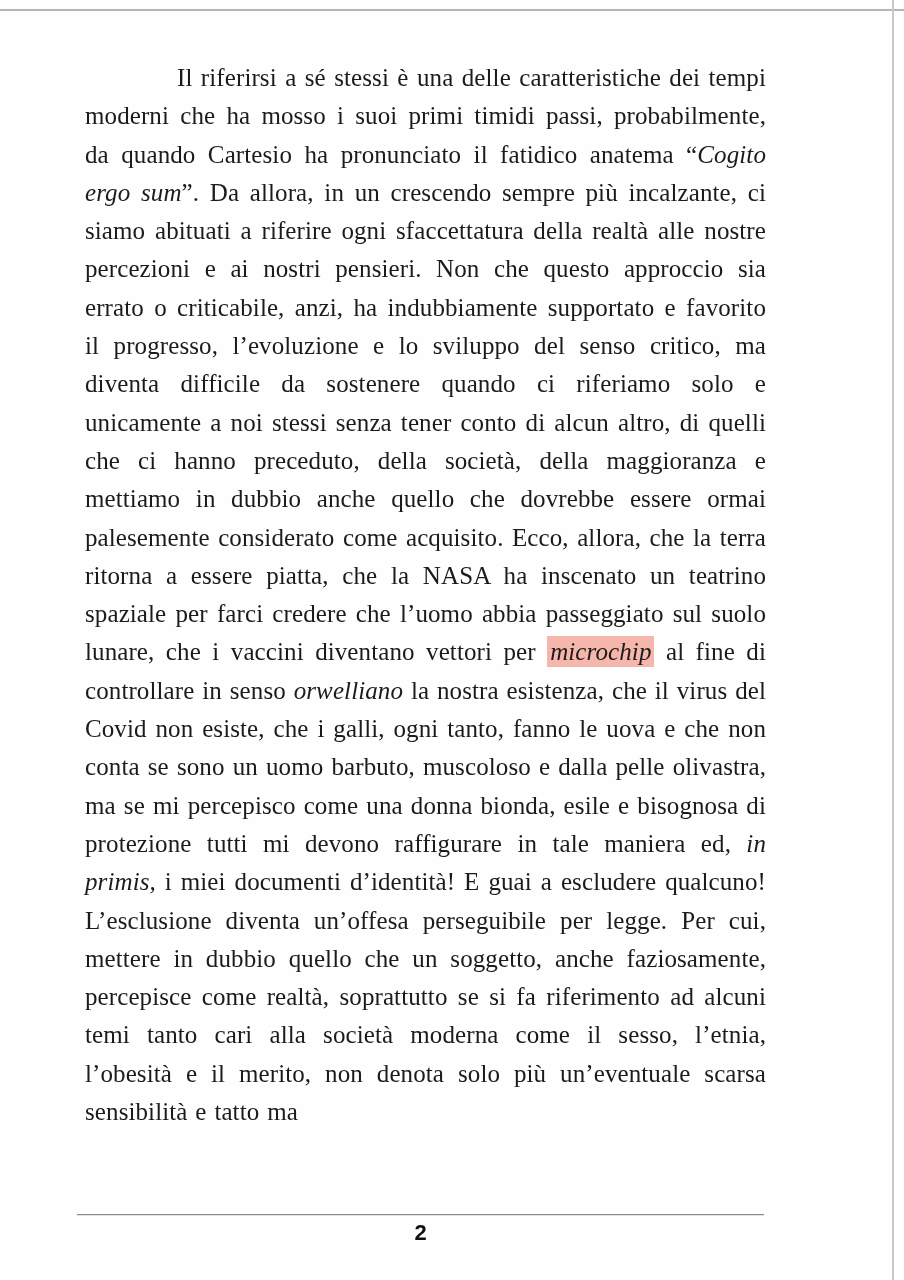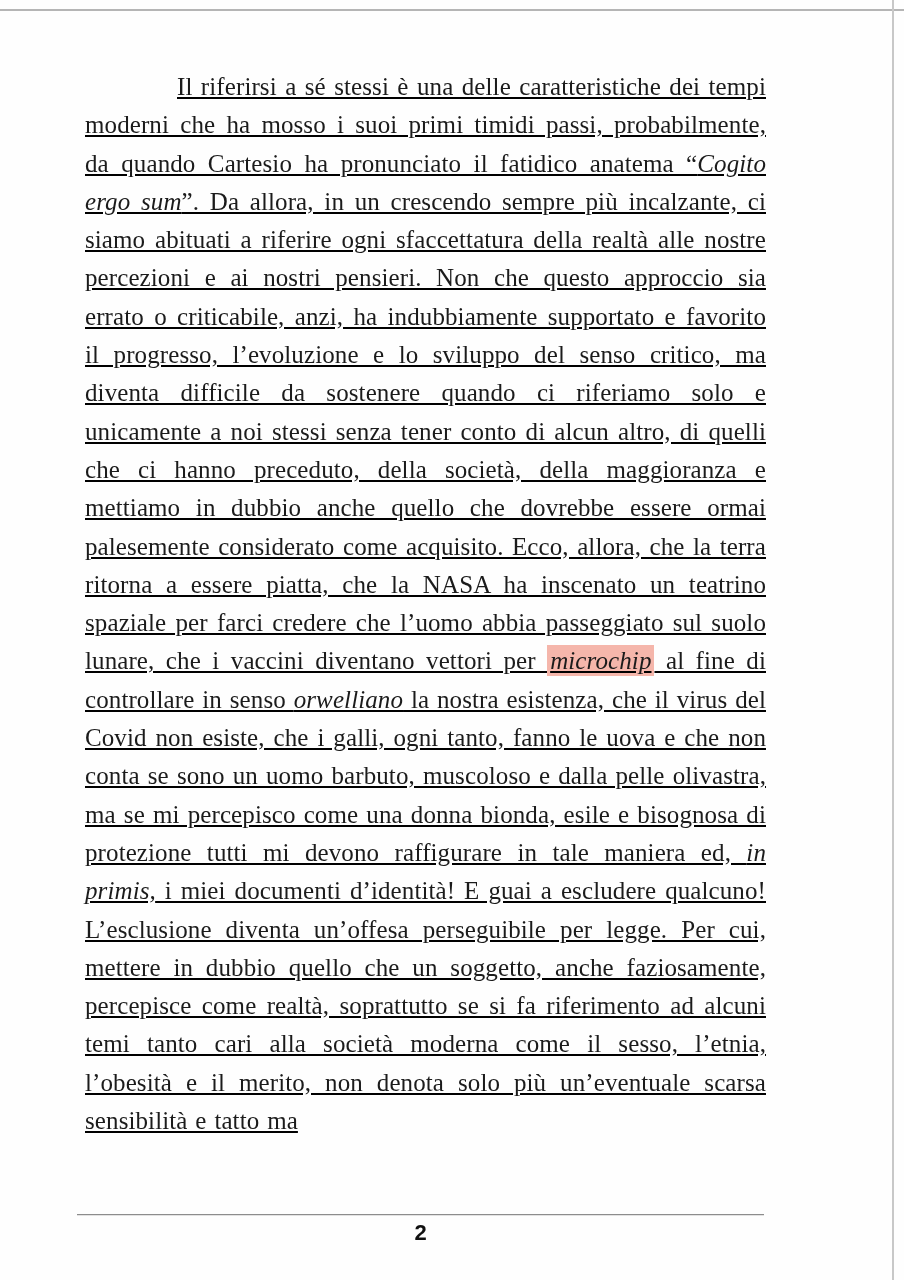--- a/index.html
+++ b/index.html
@@ -33,23 +33,22 @@
   .right-edge-line {
     position: absolute;
     top: 0; bottom: 0;
     left: 892px;
     width: 2px;
     background: #c8c8c8;
   }
   .text-block {
     position: absolute;
     left: 85px;
-    top: 68px;
+    top: 59px;
     width: 681px;
-    text-decoration: underline;
   }
   .body-paragraph {
     font-size: 25px;
     line-height: 38.3px;
     color: var(--text);
     text-align: justify;
     text-indent: 92px;
     letter-spacing: 0.1px;
     word-spacing: 1.5px;
   }

